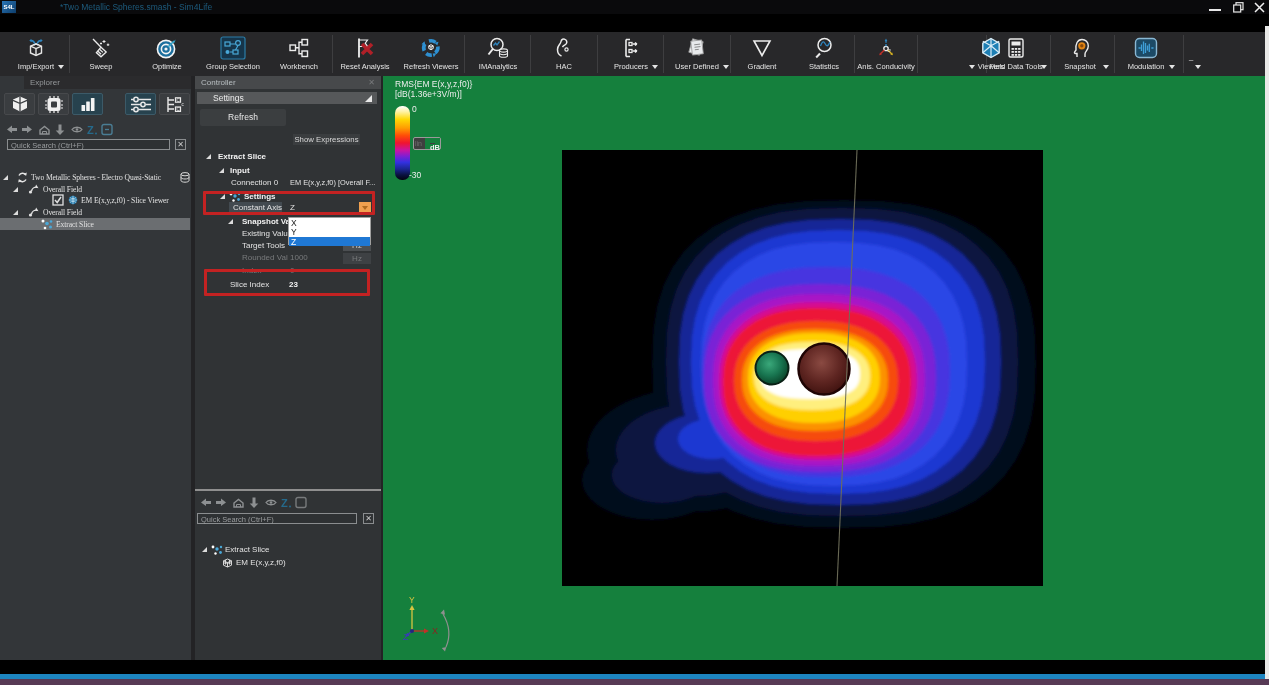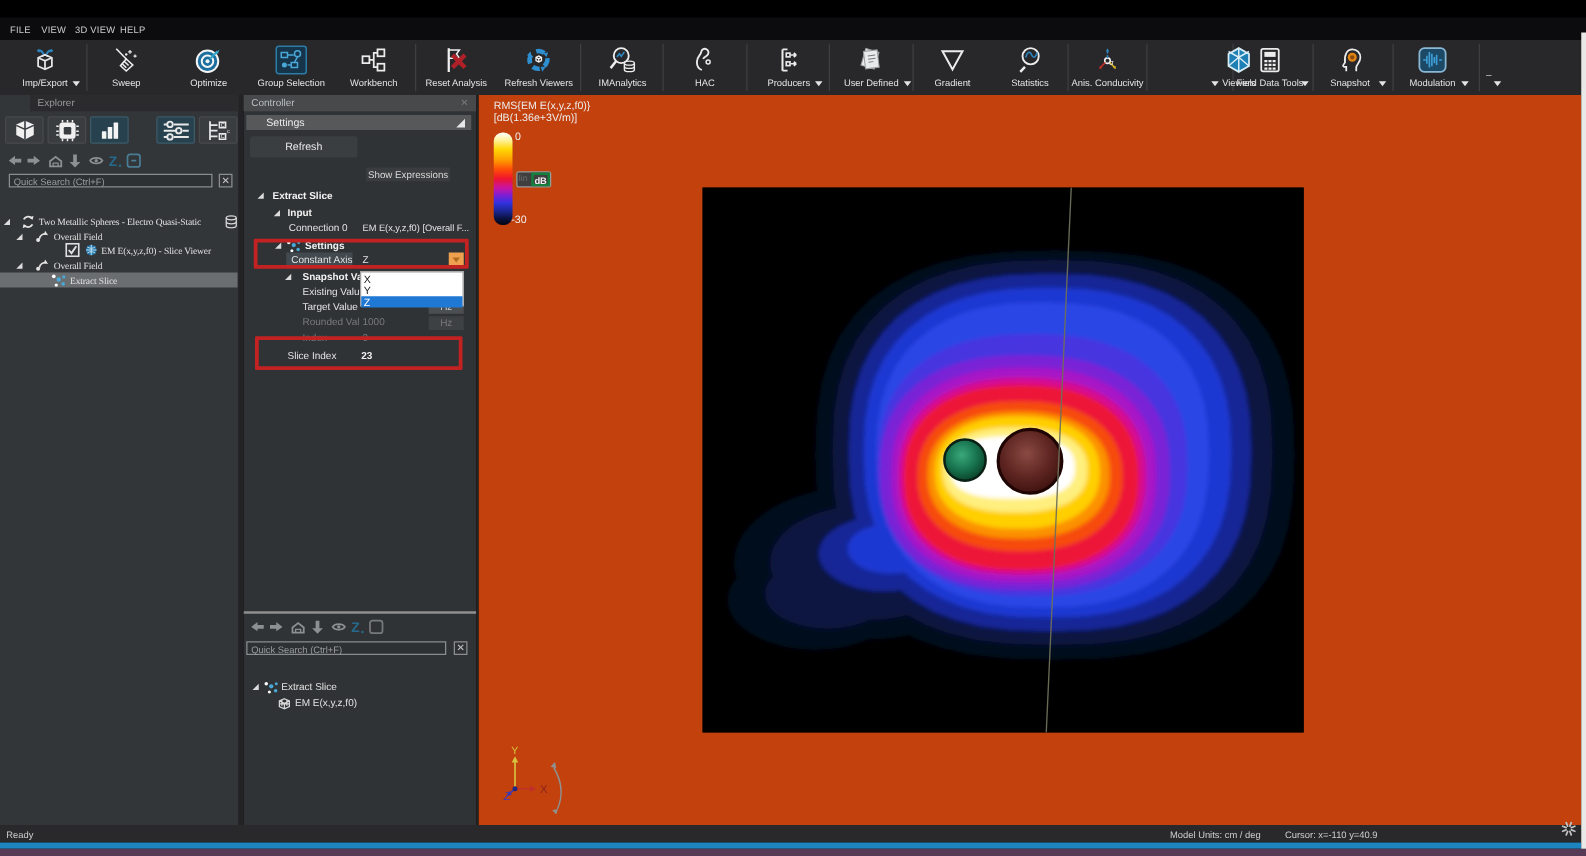--- a/index.html
+++ b/index.html
@@ -37,38 +37,44 @@
 .qx{position:absolute;width:11px;height:11px;border:1px solid #8a8d8f;color:#c8c8c8;font-size:8px;line-height:9px;text-align:center;}
 .trow{position:absolute;font-size:8px;color:#e2e2e2;white-space:nowrap;}
 #explorer .trow{font-size:7.6px;letter-spacing:-0.1px;font-family:Liberation Serif, serif;}
 .tri{position:absolute;width:0;height:0;border-left:5px solid transparent;border-bottom:5px solid #dcdcdc;}
 .sel{background:#6b6e71;}
 
 .bold{font-weight:bold;color:#f2f2f2;}
 .dim{color:#787a7c;}
 .redbox{position:absolute;border:3px solid #c32222;border-radius:1px;}
 
-#viewport{left:383px;top:76px;width:882px;height:584px;background:#c2410c;}
+#viewport{left:383px;top:76px;width:882px;height:584px;background:#15803d;}
 #blackimg{position:absolute;left:179px;top:74px;width:481px;height:436px;background:#000;}
 #rms{position:absolute;left:12px;top:3px;font-size:8.5px;color:#ececec;line-height:10px;white-space:nowrap;}
 #cbar{position:absolute;left:12px;top:30px;width:15px;height:74px;border-radius:7px;background:linear-gradient(to bottom,#ffffff 0%,#fff2a0 8%,#ffd805 18%,#ff9b02 30%,#ff4c08 40%,#ef1430 50%,#c914a4 60%,#7d1fd4 68%,#3331e0 76%,#1b2693 85%,#0a1240 93%,#02030f 100%);}
 .cblabel{position:absolute;font-size:8.5px;color:#ececec;}
 
 #statusbar{left:0;top:660px;width:1269px;height:14px;background:#29292b;font-size:7.5px;color:#cfcfcf;}
 #bluebar{left:0;top:674px;width:1265px;height:5px;background:#1d85c0;}
 #purplebar{left:0;top:679px;width:1269px;height:6px;background:#573a55;}
 #rightstrip{left:1265px;top:26px;width:4px;height:653px;background:#e9e9e7;}
 </style></head>
 <body>
 <div id="app">
-<div class="abs" id="menubar">
-  <div class="menuitem" style="left:8px;">FILE</div>
-  <div class="menuitem" style="left:33px;">VIEW</div>
-  <div class="menuitem" style="left:60px;">3D VIEW</div>
-  <div class="menuitem" style="left:96px;">HELP</div>
+<div class="abs" id="titlebar">
+  <div class="abs" id="logo">S4L</div>
+  <div class="abs" id="title">*Two Metallic Spheres.smash - Sim4Life</div>
+  <div class="abs" style="left:1209px;top:9px;width:12px;height:1.5px;background:#e8e8e8;"></div>
+  <svg class="abs" style="left:1233px;top:2px" width="11" height="11" viewBox="0 0 11 11">
+        <rect x="3" y="0.7" width="7" height="7" fill="none" stroke="#e8e8e8" stroke-width="1.2"></rect>
+        <rect x="0.7" y="3" width="7" height="7" fill="#0a0a0c" stroke="#e8e8e8" stroke-width="1.2"></rect>
+      </svg>
+  <svg class="abs" style="left:1254px;top:2px" width="11" height="11" viewBox="0 0 11 11">
+        <path d="M1 1l9 9M10 1l-9 9" stroke="#f0f0f0" stroke-width="1.5"></path>
+      </svg>
 </div>
 <div class="abs" id="toolbar">
 <div class="tbsep" style="left:69px"></div>
       <div class="tbsep" style="left:332px"></div>
       <div class="tbsep" style="left:464px"></div>
       <div class="tbsep" style="left:530px"></div>
       <div class="tbsep" style="left:597px"></div>
       <div class="tbsep" style="left:663px"></div>
       <div class="tbsep" style="left:730px"></div>
       <div class="tbsep" style="left:854px"></div>
@@ -455,21 +461,21 @@
         <div style="position:absolute;left:3px;top:4px;width:0;height:0;border-left:3px solid transparent;border-right:3px solid transparent;border-top:4px solid #b06a20;"></div>
       </div>
 <div class="trow bold" style="left:0;top:141px;">
         <div class="tri" style="left:33px;top:2px;"></div>
         <span style="position:absolute;left:47px;">Snapshot Va</span>
       </div>
 <div class="trow" style="left:0;top:153px;">
         <span style="position:absolute;left:47px;">Existing Valu</span>
       </div>
 <div class="trow" style="left:0;top:165px;">
-        <span style="position:absolute;left:47px;">Target Value</span>
+        <span style="position:absolute;left:47px;">Target Tools</span>
       </div>
 <div class="abs" style="left:148px;top:164px;width:28px;height:11px;background:#4c4f52;font-size:8px;color:#cbcbcb;text-align:center;line-height:11px;">Hz</div>
 <div class="trow dim" style="left:0;top:177px;">
         <span style="position:absolute;left:47px;">Rounded Val</span>
         <span style="position:absolute;left:95px;">1000</span>
       </div>
 <div class="abs" style="left:148px;top:177px;width:28px;height:11px;background:#3e4144;font-size:8px;color:#77797b;text-align:center;line-height:11px;">Hz</div>
 <div class="trow dim" style="left:0;top:190px;">
         <span style="position:absolute;left:47px;">Index</span>
         <span style="position:absolute;left:95px;">0</span>
@@ -524,21 +530,21 @@
       </div>
 </div>
 <div class="abs" id="splitter2"></div>
 <div class="abs" id="viewport">
 <div id="rms">RMS{EM E(x,y,z,f0)}<br>[dB(1.36e+3V/m)]</div>
 <div id="cbar"></div>
 <div class="cblabel" style="left:29px;top:28px;">0</div>
 <div class="cblabel" style="left:26px;top:94px;">-30</div>
 <div class="abs" style="left:30px;top:61px;width:28px;height:13px;border:1px solid #9a9a9a;border-radius:2px;background:#3f3f3f;">
   <span style="position:absolute;left:1px;top:2px;font-size:7px;color:#6f6f6f;">lin</span>
-  <span style="position:absolute;left:11px;top:0px;width:15px;height:11px;border:2px solid #15803d;font-size:7.5px;font-weight:bold;color:#f0f0f0;text-align:center;">dB</span>
+  <span style="position:absolute;left:11px;top:0px;width:15px;height:11px;border:5px solid #15803d;font-size:7.5px;font-weight:bold;color:#f0f0f0;text-align:center;">dB</span>
 </div>
 <div id="blackimg">
 <svg width="481" height="436" viewBox="0 0 481 436" style="display:block">
 <defs>
 <filter id="bl" x="-15%" y="-15%" width="130%" height="130%">
               <feGaussianBlur stdDeviation="1.6"></feGaussianBlur>
             </filter>
 <radialGradient id="sg" cx="42%" cy="38%" r="65%">
               <stop offset="0%" stop-color="#3aa87a"></stop>
               <stop offset="55%" stop-color="#187550"></stop>
@@ -588,32 +594,15 @@
 <text x="37" y="40" font-size="9" fill="#8a2420">X</text>
 <path d="M17 37l-5 4.5" stroke="#3a3ab8" stroke-width="1.3"></path>
         <path d="M10 43l4.5-1.2-2.2-3z" fill="#3a3ab8"></path>
 <text x="8" y="46" font-size="9" font-style="italic" fill="#3a3ab8">Z</text>
 <circle cx="17" cy="37" r="2" fill="#252580"></circle>
 <path d="M48 20 Q58 37 51 53" stroke="#909090" stroke-width="1.2" fill="none"></path>
 <path d="M49 15.5l-3.6 3.8 4.6 1.4z" fill="#909090"></path>
 <path d="M50 57.5l1.4-4.6-4.6 1.2z" fill="#909090"></path>
 </svg>
 </div>
-<div class="abs" id="statusbar">
-  <div class="abs" style="left:5px;top:3px;">Ready</div>
-  <div class="abs" style="left:936px;top:3px;">Model Units: cm / deg</div>
-  <div class="abs" style="left:1028px;top:3px;">Cursor: x=-110 y=40.9</div>
-  <svg class="abs" style="left:1249px;top:-3px" width="12" height="12" viewBox="0 0 12 12">
-        <g stroke="#c2c2c2" stroke-width="1.4" stroke-linecap="round">
-          <line x1="8.1" y1="6.9" x2="10.9" y2="8.0"></line>
-          <line x1="6.9" y1="8.1" x2="8.0" y2="10.9"></line>
-          <line x1="5.1" y1="8.1" x2="4.0" y2="10.9"></line>
-          <line x1="3.9" y1="6.9" x2="1.1" y2="8.0"></line>
-          <line x1="3.9" y1="5.1" x2="1.1" y2="4.0"></line>
-          <line x1="5.1" y1="3.9" x2="4.0" y2="1.1"></line>
-          <line x1="6.9" y1="3.9" x2="8.0" y2="1.1"></line>
-          <line x1="8.1" y1="5.1" x2="10.9" y2="4.0"></line>
-        </g>
-      </svg>
-</div>
 <div class="abs" id="bluebar"></div>
 <div class="abs" id="purplebar"></div>
 <div class="abs" id="rightstrip"></div>
 </div>
 </body></html>

